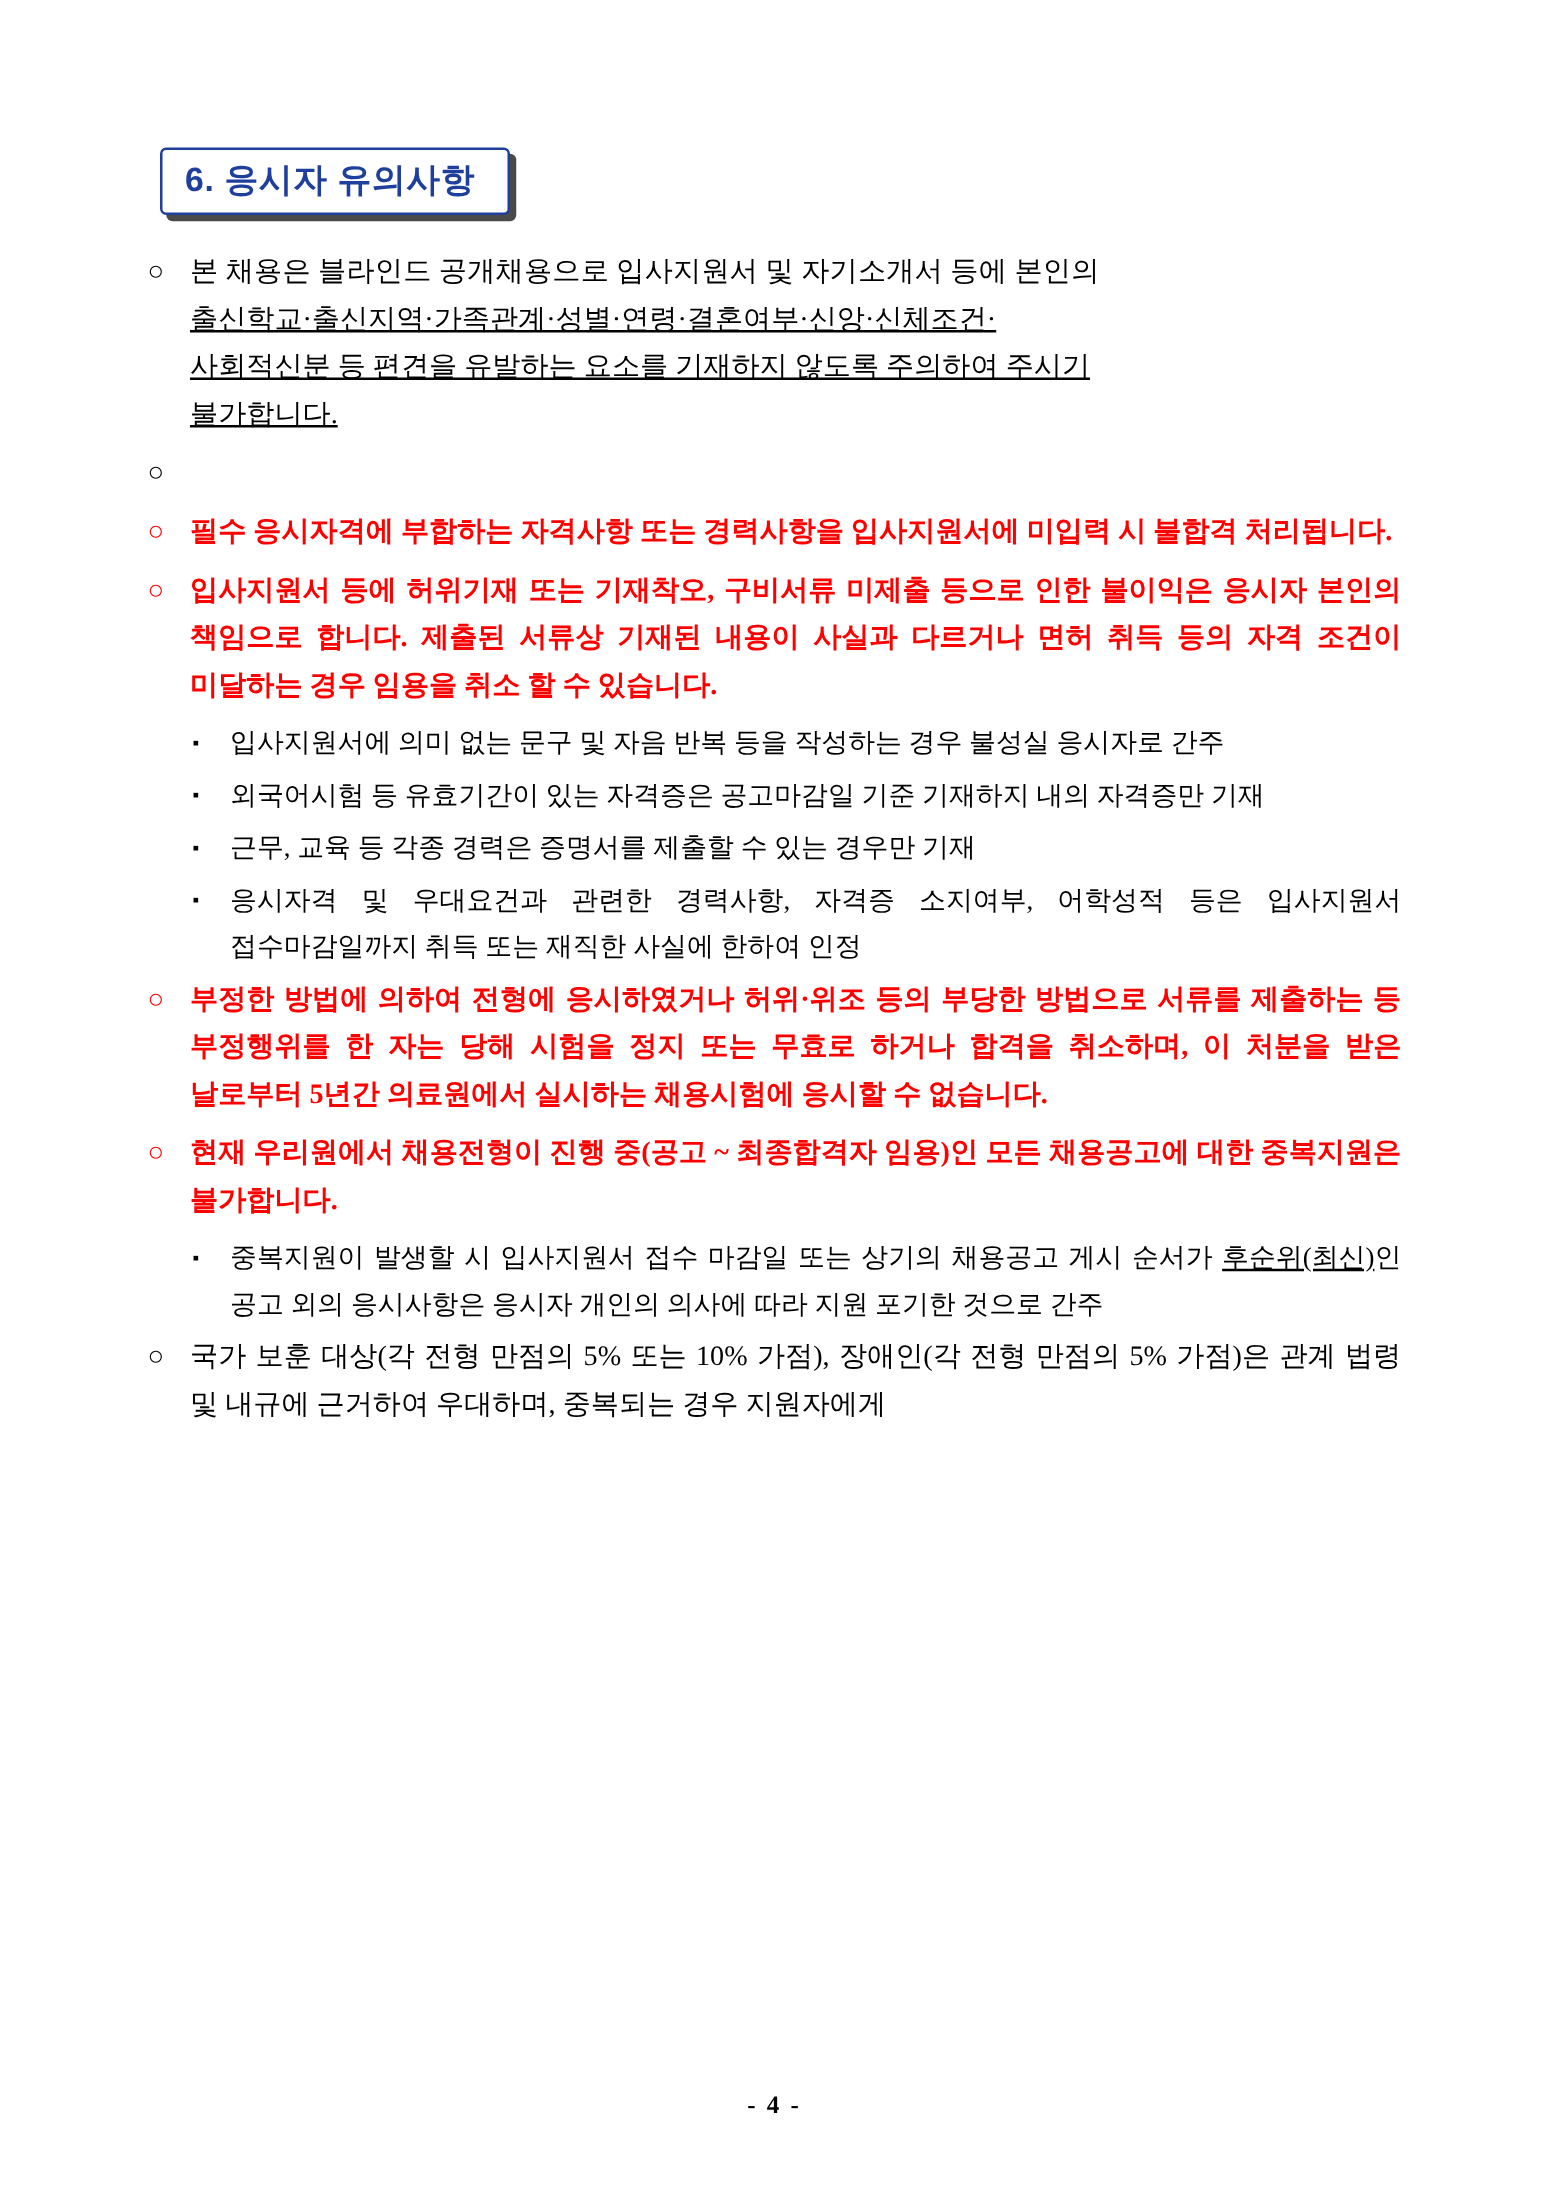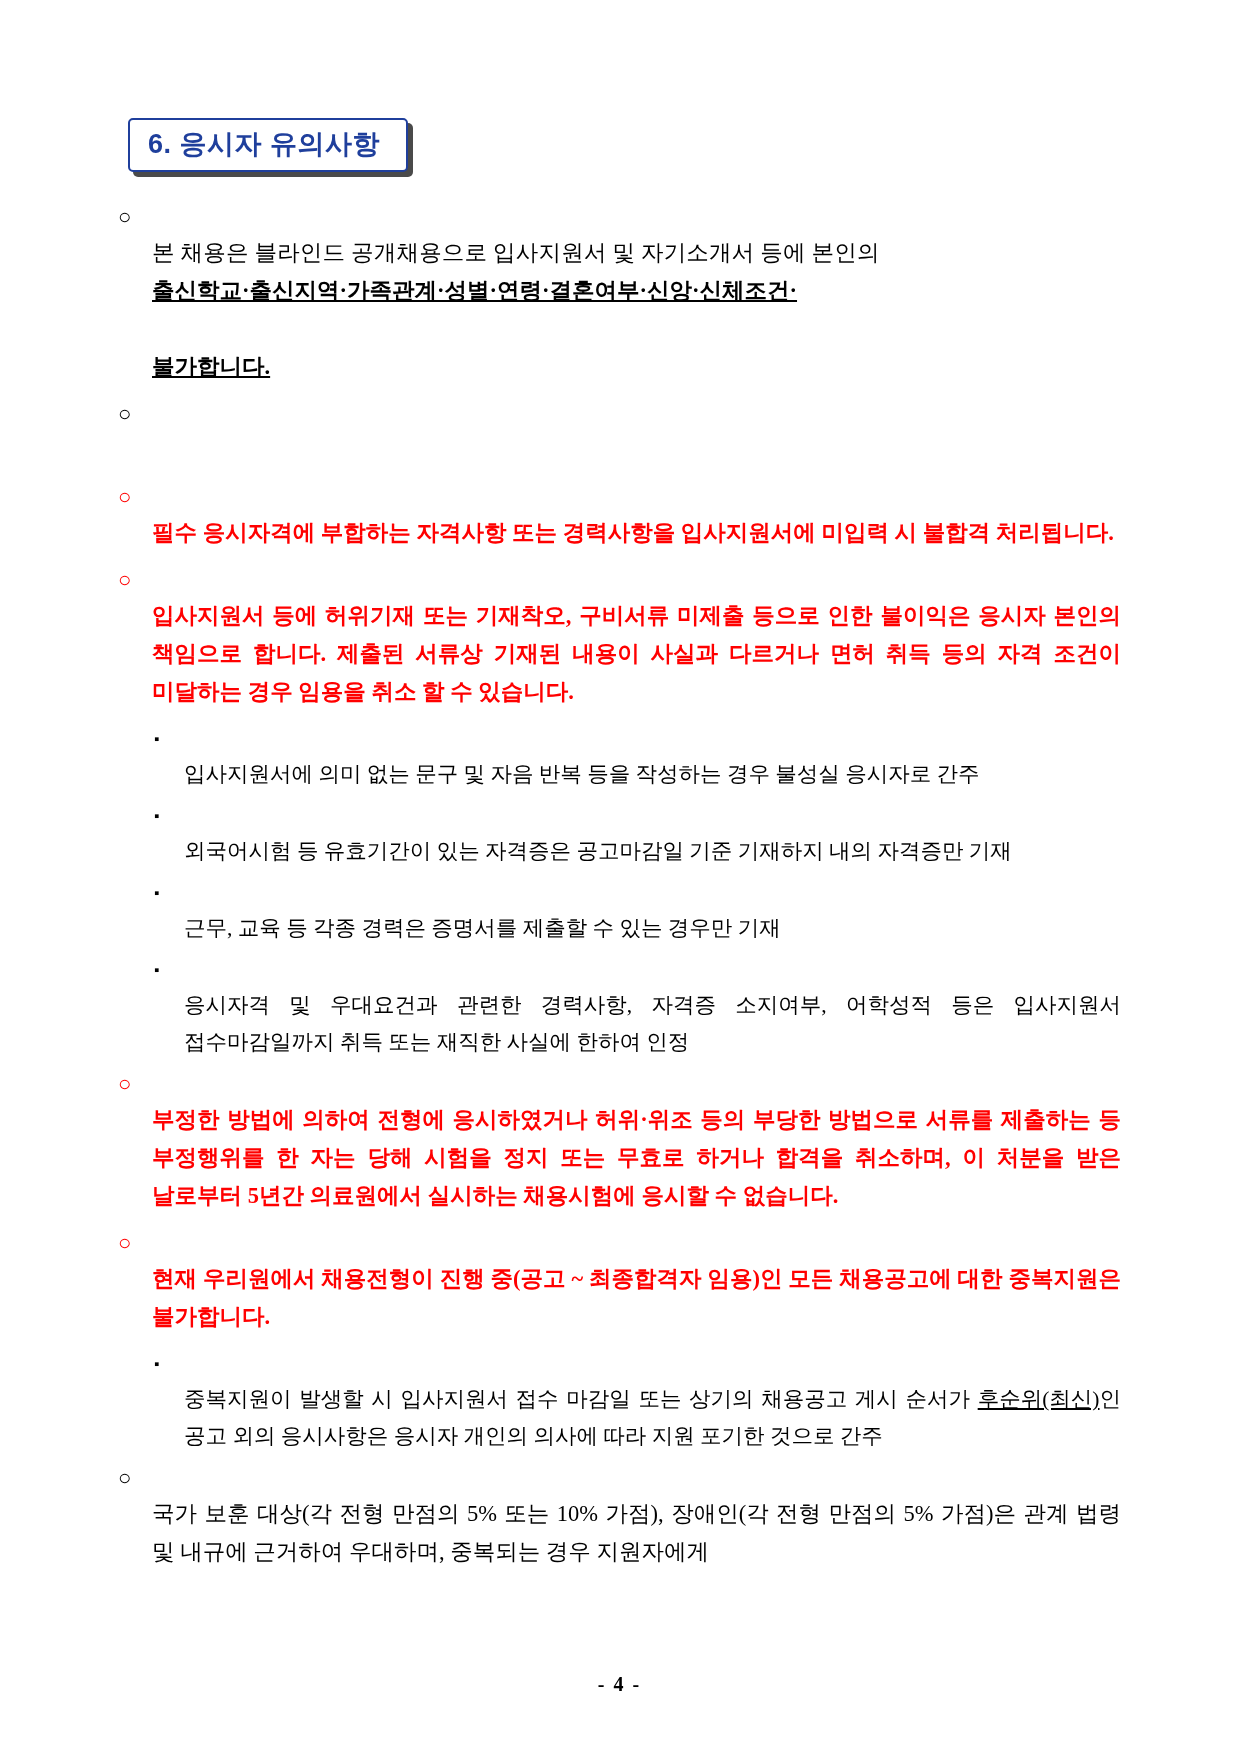--- a/index.html
+++ b/index.html
@@ -68,21 +68,20 @@
     line-height: 38px;
     text-align: left;
   }
   .item .body {
     flex: 1 1 auto;
     font-size: 22.5px;
     line-height: 38px;
     text-align: justify;
     text-justify: inter-character;
     word-break: keep-all;
-    margin-top: 36px;
   }
   .item.sub {
     margin-left: 36px;
     margin-bottom: 4px;
   }
   .item.sub .marker {
     width: 30px;
     font-size: 15px;
     line-height: 38px;
   }
@@ -90,21 +89,21 @@
     font-size: 21.5px;
     line-height: 37px;
     font-family: Liberation Serif, serif;
   }
   .red {
     color: #ff0000;
     font-weight: bold;
   }
   .red .marker { color: #ff0000; }
   .bold-underline {
-    font-weight: bold;
+    font-weight: normal;
     text-decoration: underline;
   }
   .u {
     text-decoration: underline;
   }
   .spaced {
     letter-spacing: 0.2px;
   }
 
   
@@ -131,21 +130,21 @@
       <span class="title">6. 응시자 유의사항</span>
     </div>
   </div>
 
   
   <div class="item">
     <div class="marker">○</div>
     <div class="body">
       <span class="spaced">본 채용은 블라인드 공개채용으로 입사지원서 및 자기소개서 등에 본인의</span><br>
       <span class="bold-underline">출신학교·출신지역·가족관계·성별·연령·결혼여부·신앙·신체조건·</span><br>
-      <br>
+      <span class="bold-underline">사회적신분 등 편견을 유발하는 요소를 기재하지 않도록 주의하여 주시기</span><br>
       <span class="bold-underline">불가합니다.</span>
     </div>
   </div>
 
   
   <div class="item">
     <div class="marker">○</div>
     <div class="body">
       <br>
     </div>

